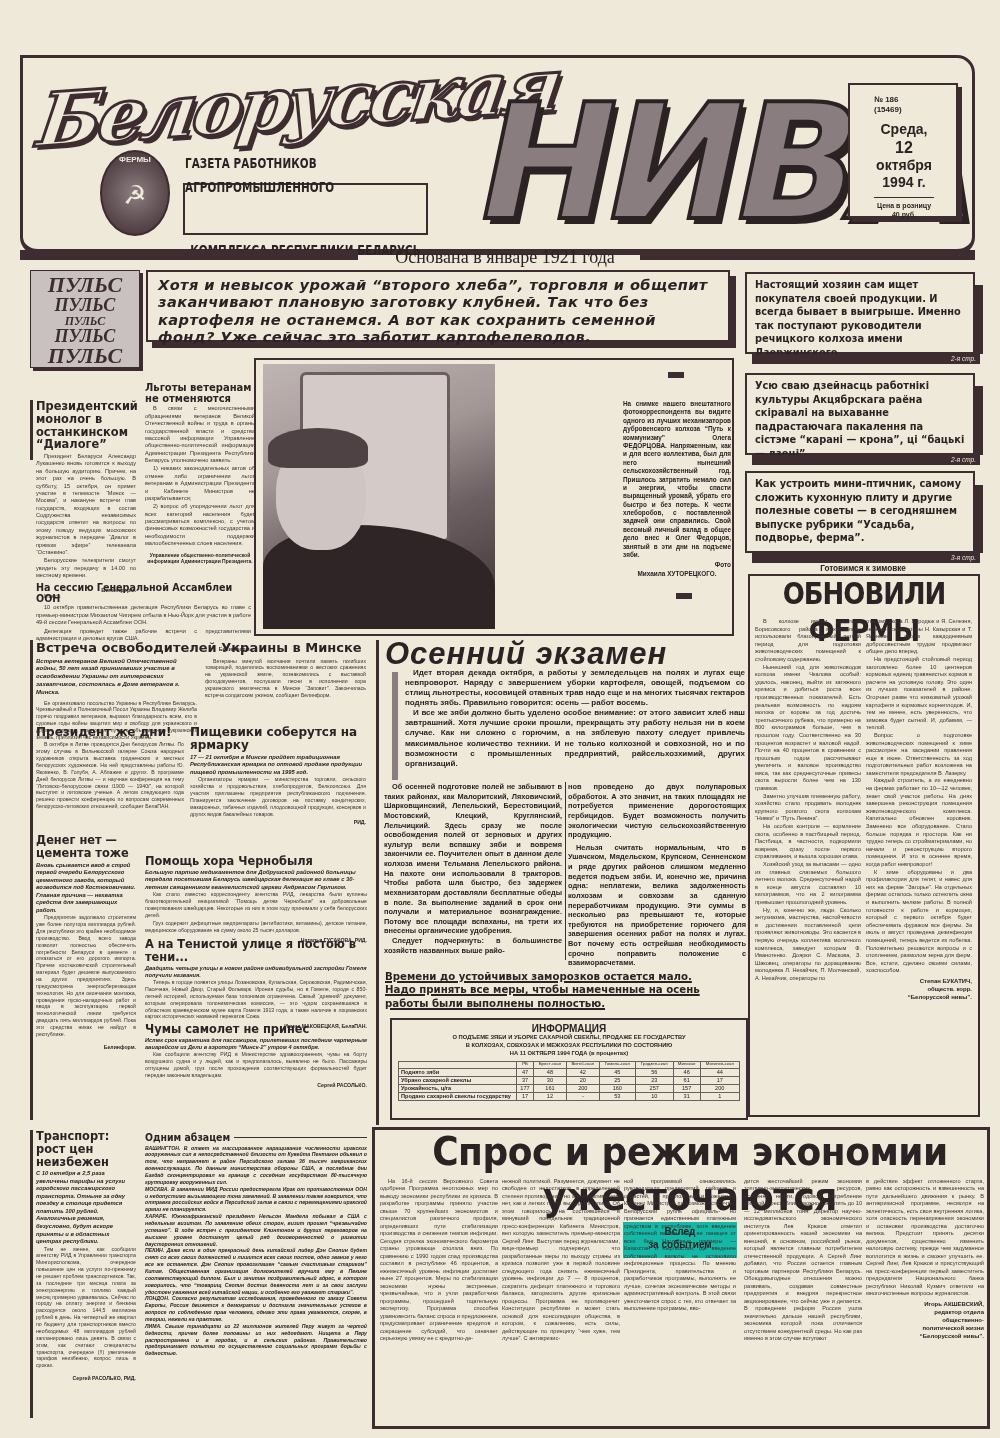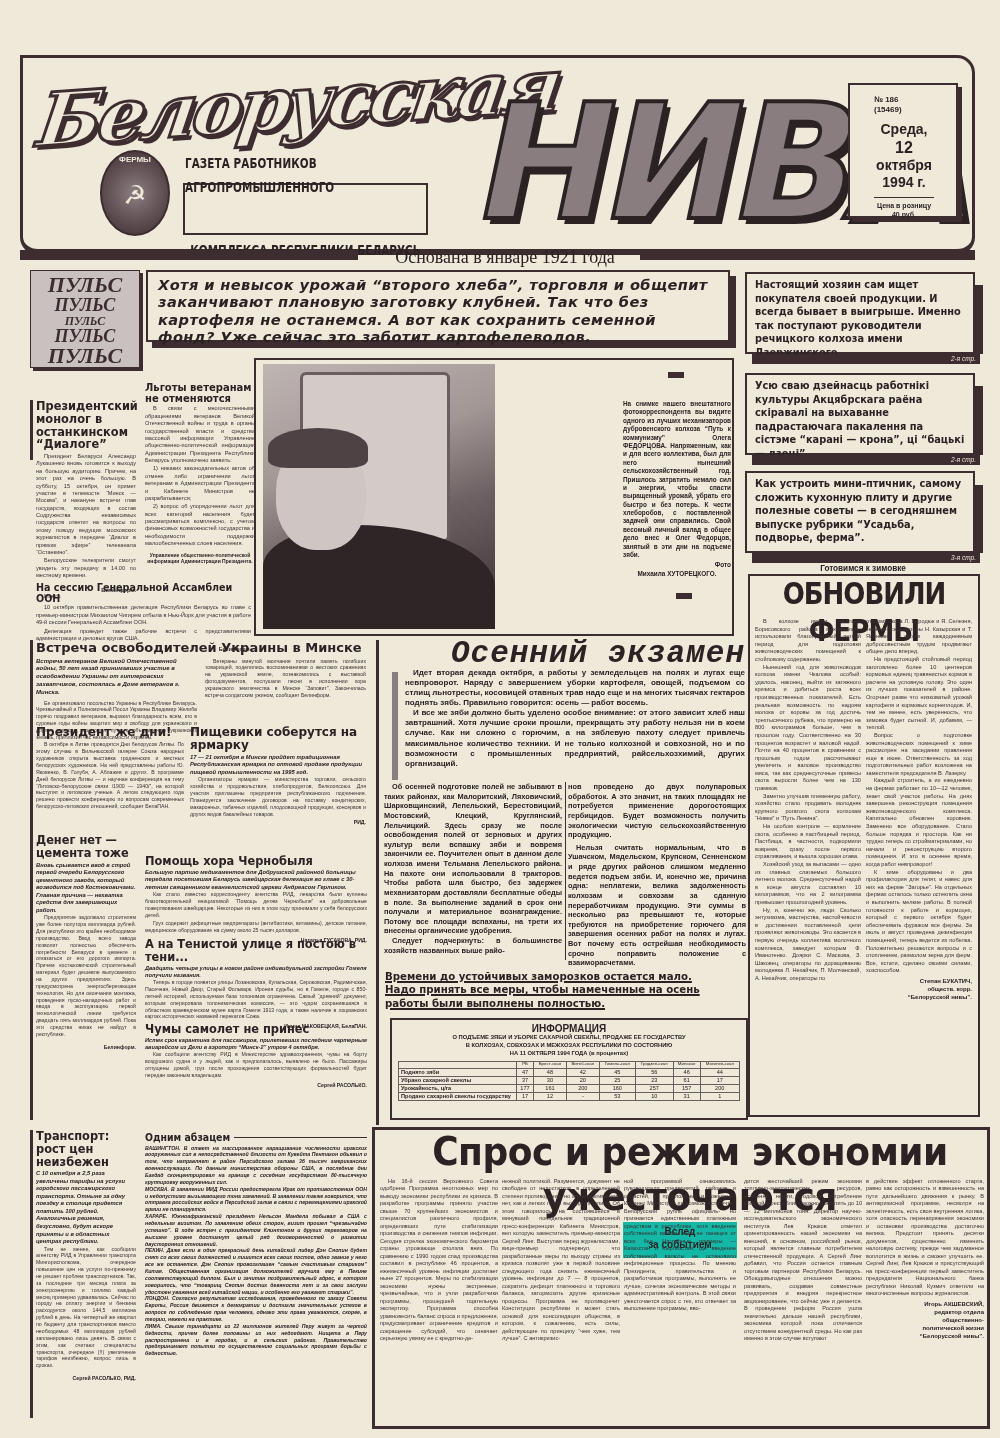--- a/index.html
+++ b/index.html
@@ -270,21 +270,21 @@
 <div class="abs" id="photo-hair"></div>
 <div class="abs dash" style="left:668px;top:372px"></div>
 <div class="abs" id="photo-caption">
   <div>На снимке нашего внештатного фотокорреспондента вы видите одного из лучших механизаторов дубровенского колхоза “Путь к коммунизму” Олега ФЕДОРЦОВА. Напряженным, как и для всего коллектива, был для него нынешний сельскохозяйственный год. Пришлось затратить немало сил и энергии, чтобы спасти выращенный урожай, убрать его быстро и без потерь. К чести хлеборобов, с поставленной задачей они справились. Свой весомый личный вклад в общее дело внес и Олег Федорцов, занятый в эти дни на подъеме зяби.</div>
   <div style="text-align:right;margin-top:2px">Фото</div>
   <div style="text-align:center">Михаила ХУТОРЕЦКОГО.</div>
 </div>
 <div class="abs dash" style="left:676px;top:593px"></div>
 
 <div class="abs rule-v" style="left:376px;top:640px;height:485px"></div>
-<div class="abs" style="left:385px;top:636px;width:360px;text-align:right;font-family:Liberation Mono, monospace;font-weight:bold;font-style:italic;font-size:31px;color:#2b2224;letter-spacing:1px">Осенний экзамен</div>
+<div class="abs" style="left:385px;top:636px;width:360px;text-align:left;font-family:Liberation Sans, sans-serif;font-weight:bold;font-style:italic;font-size:31px;color:#2b2224;letter-spacing:1px">Осенний экзамен</div>
 <div class="abs" style="left:392px;top:672px;width:6px;height:108px;background:#8a7d80"></div>
 <div class="abs" style="left:405px;top:668px;width:340px;font-weight:bold;font-size:8px;line-height:1.26;text-align:justify;color:#2b2224">
   <p style="text-indent:8px">Идет вторая декада октября, а работы у земледельцев на полях и лугах еще невпроворот. Наряду с завершением уборки картофеля, овощей, подъемом со стлищ льнотресты, косовицей отавных трав надо еще и на многих тысячах гектаров поднять зябь. Правильно говорится: осень — работ восемь.</p>
   <p style="text-indent:8px">И все же зяби должно быть уделено особое внимание: от этого зависит хлеб наш завтрашний. Хотя лучшие сроки прошли, прекращать эту работу нельзя ни в коем случае. Как ни сложно с горючим, а на зяблевую пахоту следует привлечь максимальное количество техники. И не только колхозной и совхозной, но и по возможности с промышленных предприятий, райсельхозхимий, других организаций.</p>
 </div>
 <div class="abs" style="left:384px;top:782px;width:178px;font-weight:bold;font-size:7.4px;line-height:1.3;text-align:justify;color:#2b2224">
   <p style="text-indent:8px">Об осенней подготовке полей не забывают в таких районах, как Малоритский, Ляховичский, Шарковщинский, Лепельский, Берестовицкий, Мостовский, Клецкий, Круглянский, Лельчицкий. Здесь сразу же после освобождения полей от зерновых и других культур вели вспашку зяби и вовремя закончили ее. Поучителен опыт в данном деле колхоза имени Тельмана Лепельского района. На пахоте они использовали 8 тракторов. Чтобы работа шла быстро, без задержек механизаторам доставляли бесплатные обеды в поле. За выполнение заданий в срок они получали и материальное вознаграждение. Потому все площади вспаханы, на трети их внесены органические удобрения.</p>
   <p style="text-indent:8px">Следует подчеркнуть: в большинстве хозяйств названных выше райо-</p>
 </div>
 <div class="abs" style="left:565px;top:782px;width:1px;height:178px;background:#3d2c30"></div>

